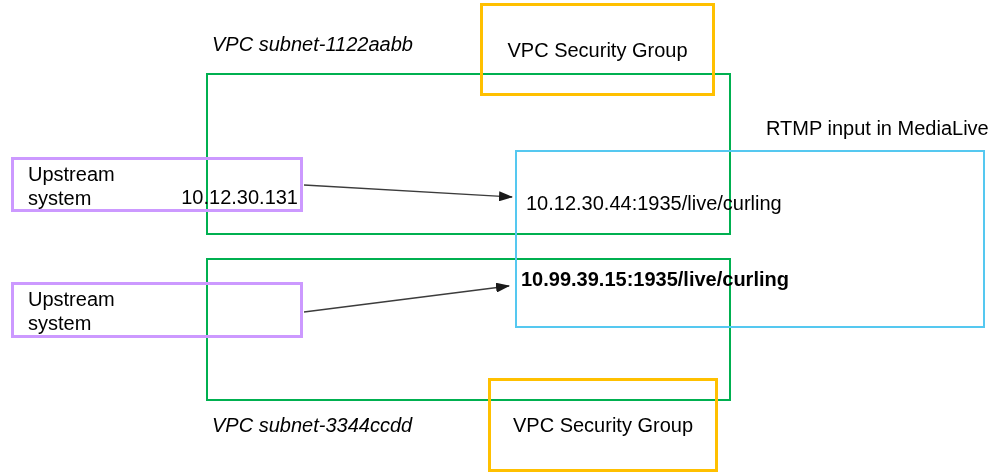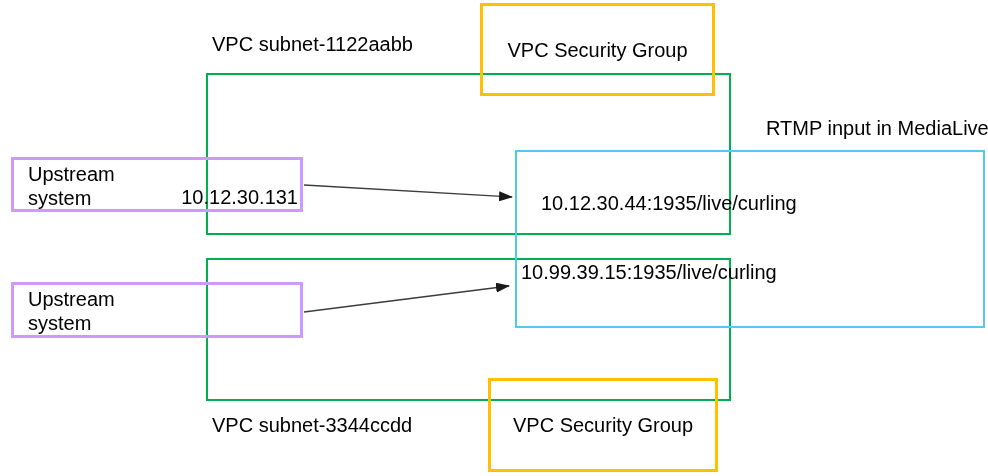--- a/index.html
+++ b/index.html
@@ -84,19 +84,19 @@
   <svg id="arrows" width="988" height="476">
     <defs>
       <marker id="ah" markerWidth="14" markerHeight="10" refX="13" refY="5" orient="auto" markerUnits="userSpaceOnUse">
         <path d="M0,0 L14,5 L0,10 z" fill="#1a1a1a"></path>
       </marker>
     </defs>
     <line x1="304" y1="185" x2="512" y2="197" marker-end="url(#ah)"></line>
     <line x1="304" y1="312" x2="509" y2="286" marker-end="url(#ah)"></line>
   </svg>
 
-  <span class="lbl" style="left:212px; top:32px;">VPC subnet-1122aabb</span>
-  <span class="lbl" style="left:212px; top:413px;">VPC subnet-3344ccdd</span>
+  <span class="lbl" style="left:212px; top:32px;font-style:italic;">VPC subnet-1122aabb</span>
+  <span class="lbl" style="left:212px; top:413px;font-style:italic;">VPC subnet-3344ccdd</span>
   <span class="lbl" style="left:766px; top:116px;">RTMP input in MediaLive</span>
-  <span class="lbl" style="left:541px; top:191px;text-align:right;">10.12.30.44:1935/live/curling</span>
-  <span class="lbl" style="left:521px; top:260px;">10.99.39.15:1935/live/curling</span>
+  <span class="lbl" style="left:526px; top:191px;text-align:right;">10.12.30.44:1935/live/curling</span>
+  <span class="lbl" style="left:521px; top:267px;font-weight:bold;">10.99.39.15:1935/live/curling</span>
 
 </div>
 
 </body></html>

